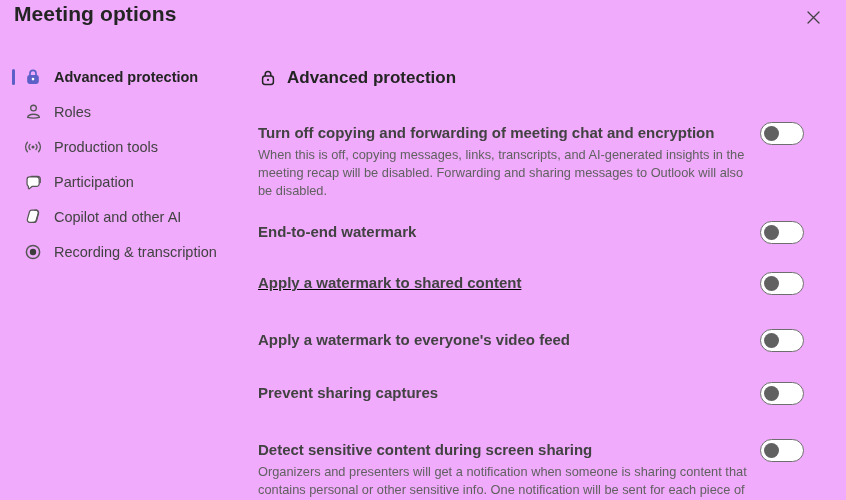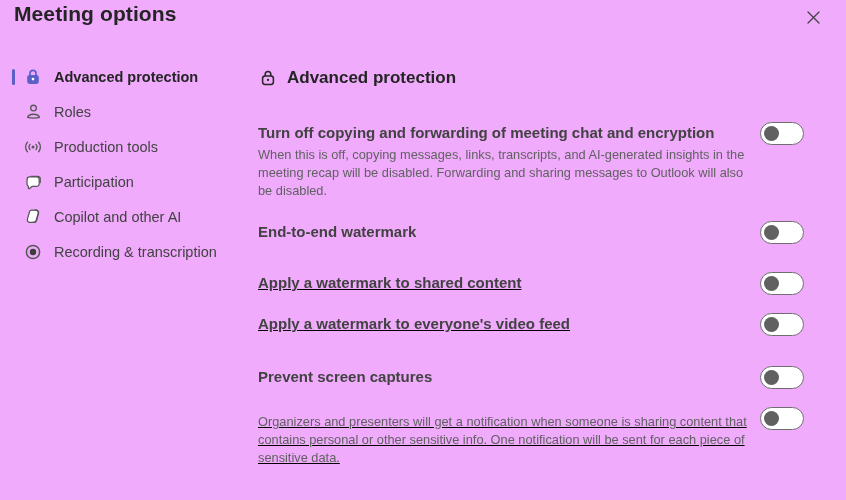--- a/index.html
+++ b/index.html
@@ -31,21 +31,21 @@
   .nav-item.selected .nav-label { font-weight:700; color:#242424; }
   
   .main { position:absolute; left:258px; top:65px; width:546px; }
   .section-header { display:flex; align-items:center; height:26px; }
   .section-icon { width:20px; height:20px; margin-right:9px; display:flex; align-items:center; justify-content:center; }
   .section-title { font-size:17px; font-weight:700; color:#242424; }
   .setting-row { display:flex; align-items:flex-start; }
   .m-t34 { margin-top:33px; }
   .m-t24 { margin-top:23px; }
   .m-t30 { margin-top:30px;text-decoration:underline; }
-  .m-t28 { margin-top:20px;text-decoration:underline; }
+  .m-t28 { margin-top:36px; }
   .m-t32 { margin-top:32px; }
   .setting-text { width:497px; }
   .setting-label { font-size:15px; font-weight:600; color:#424242; line-height:18px; }
   .setting-desc { font-size:12.8px; color:#616161; line-height:18px; margin-top:4px; }
   .toggle {
     margin-left:auto; margin-top:-2px;
     width:44px; height:23px; border:1.5px solid #6e6e6e; border-radius:12px;
     position:relative; background:#ffffff; cursor:pointer; flex:0 0 44px;
   }
   .toggle .knob {
@@ -189,29 +189,30 @@
       <div class="setting-text">
         <div class="setting-label">Apply a watermark to everyone's video feed</div>
       </div>
       <div class="toggle">
           <div class="knob"></div>
         </div>
     </div>
 
     <div class="setting-row m-t32">
       <div class="setting-text">
-        <div class="setting-label">Prevent screen captures</div>
+        <div class="setting-label">Prevent sharing captures</div>
       </div>
       <div class="toggle">
           <div class="knob"></div>
         </div>
     </div>
 
     <div class="setting-row m-t28">
       <div class="setting-text">
+        <div class="setting-label">Detect sensitive content during screen sharing</div>
         <div class="setting-desc">Organizers and presenters will get a notification when someone is sharing content that contains personal or other sensitive info. One notification will be sent for each piece of sensitive data.</div>
       </div>
       <div class="toggle">
           <div class="knob"></div>
         </div>
     </div>
 
   </div>
 </div>
 

